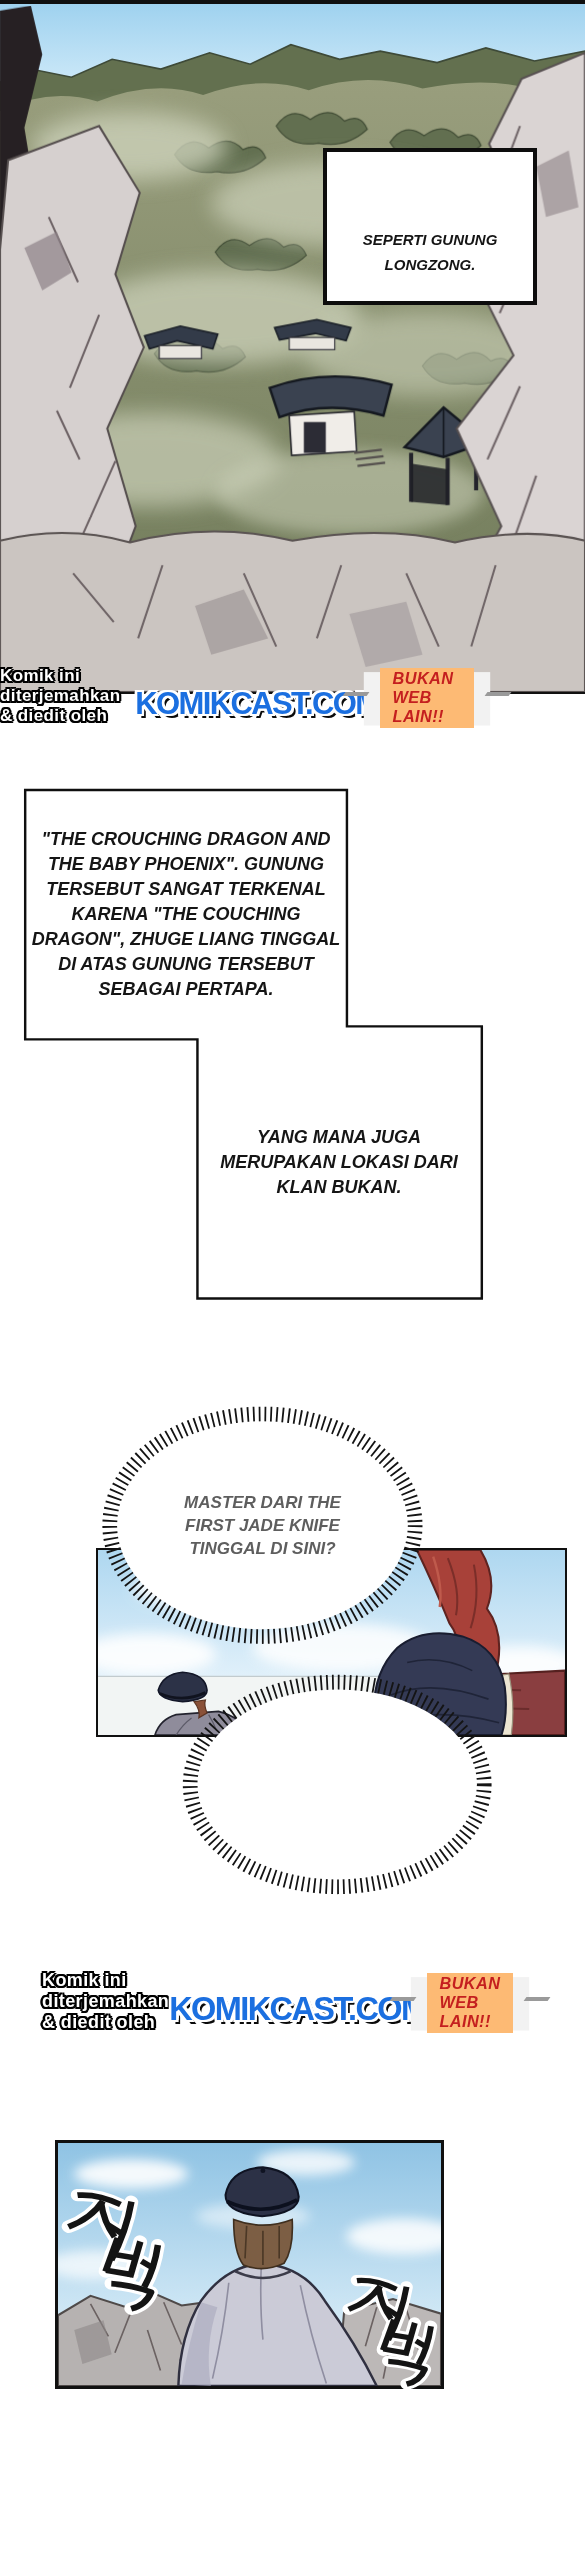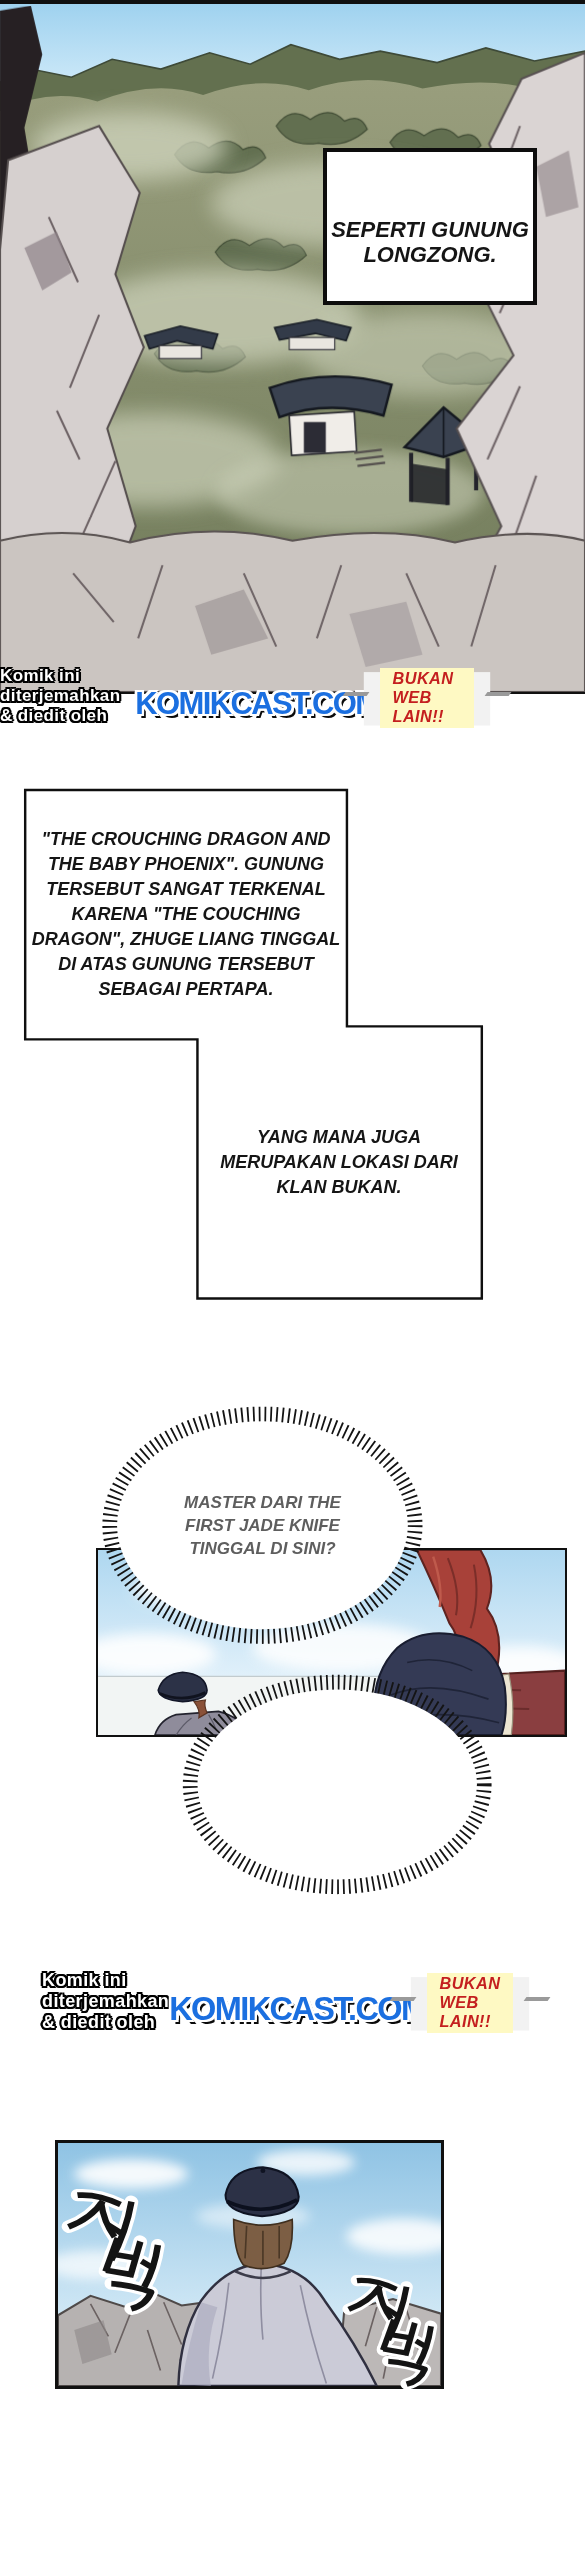--- a/index.html
+++ b/index.html
@@ -9,21 +9,21 @@
   .panel{position:absolute;box-sizing:border-box;border:2.4px solid #101010;overflow:hidden;background:#fff;z-index:1;}
   #panel1{left:0;top:219;width:585px;height:694px;border-left:none;border-right:none;border-top-width:4.1px;}
   #panel2{left:96px;top:1548px;width:471px;height:189px;}
   #panel3{left:55px;top:2140px;width:389px;height:249px;border-width:3.3px;}
   .panel svg{display:block;width:100%;height:100%;}
   
   .comic-text{position:absolute;display:flex;align-items:center;justify-content:center;text-align:center;
       white-space:pre-line;font-weight:700;font-style:italic;color:#151515;z-index:6;pointer-events:none;}
   #box1{position:absolute;left:323px;top:148px;width:214px;height:157px;background:#ffffff;
       border:4.1px solid #0d0d0d;box-sizing:border-box;z-index:4;}
-  #box1-text{left:323px;top:148px;width:214px;height:187px;font-size:22px;line-height:25px;}
+  #box1-text{left:323px;top:158px;width:214px;height:187px;font-size:15px;line-height:25px;}
   #boxA-text{left:25px;top:790px;width:322px;height:249px;font-size:18px;line-height:25px;}
   #boxB-text{left:197px;top:1026px;width:284px;height:272px;font-size:18px;line-height:25px;}
   #bub1-text{left:116px;top:1421px;width:293px;height:208px;font-size:17px;line-height:23px;color:#5e5e5e;}
   #bub2-text{left:197px;top:1690px;width:280px;height:190px;font-size:18.7px;line-height:23px;color:#6e6e6e;}
   
   #overlay{position:absolute;left:0;top:0;width:585px;height:2576px;z-index:5;pointer-events:none;}
   .spikes{fill:none;stroke:#141414;stroke-width:22;stroke-dasharray:2.2 5;}
   .bubble-fill{fill:#ffffff;}
   .narr{fill:#ffffff;stroke:#0f0f0f;stroke-width:3;}
   .sfx-out{stroke:#ffffff;stroke-width:17;fill:none;stroke-linecap:round;stroke-linejoin:round;}
@@ -31,21 +31,21 @@
   
   .wm{position:absolute;left:0;width:474px;display:flex;align-items:center;z-index:7;pointer-events:none;}
   #wm1{top:665px;}
   #wm2{top:1970px;padding-left:42px;box-sizing:border-box;}
   .wm-credit{font-size:17px;font-weight:700;color:#ffffff;letter-spacing:0.4px;
       text-shadow:-1.6px -1.6px 0 #000,1.6px -1.6px 0 #000,-1.6px 1.6px 0 #000,1.6px 1.6px 0 #000,0 2.4px 0 #000,2.4px 0 0 #000,-2.4px 0 0 #000,0 -2.4px 0 #000;}
   #wm2 .wm-credit{font-size:18px;}
   .wm-site{font-size:31px;font-weight:700;letter-spacing:-1.6px;color:var(--brand-blue,#1b6fe0);margin-top:16px;
       text-shadow:-2.4px -2.4px 0 #fff,2.4px -2.4px 0 #fff,-2.4px 2.4px 0 #fff,2.4px 2.4px 0 #fff,0 -2.4px 0 #fff,0 2.4px 0 #fff,-2.4px 0 0 #fff,2.4px 0 0 #fff,4.1px 4.1px 0 #0a0a0a;}
   #wm2 .wm-site{font-size:32.5px;}
-  .wm-band{margin-top:3.3px;background:#fef9c3;padding:0.8px 13px 1.6px 13px;position:relative;
+  .wm-band{margin-top:3.3px;background:#fdba74;padding:0.8px 13px 1.6px 13px;position:relative;
       box-shadow:-19.5px 0.8px 0 -3.3px #f2f2f2,19.5px 0.8px 0 -3.3px #f2f2f2;}
   .wm-band:before,.wm-band:after{content:"";position:absolute;top:40%;width:24.4px;height:4.1px;background:#9a9a9a;transform:skewX(-35deg);}
   .wm-band:before{left:-36px;}
   .wm-band:after{right:-36px;}
   .wm-tag{font-size:16.3px;font-weight:700;font-style:italic;color:var(--tagline-red,#c41f1f);letter-spacing:0.4px;}
 </style>
 </head>
 <body>
 
 <div id="page">

